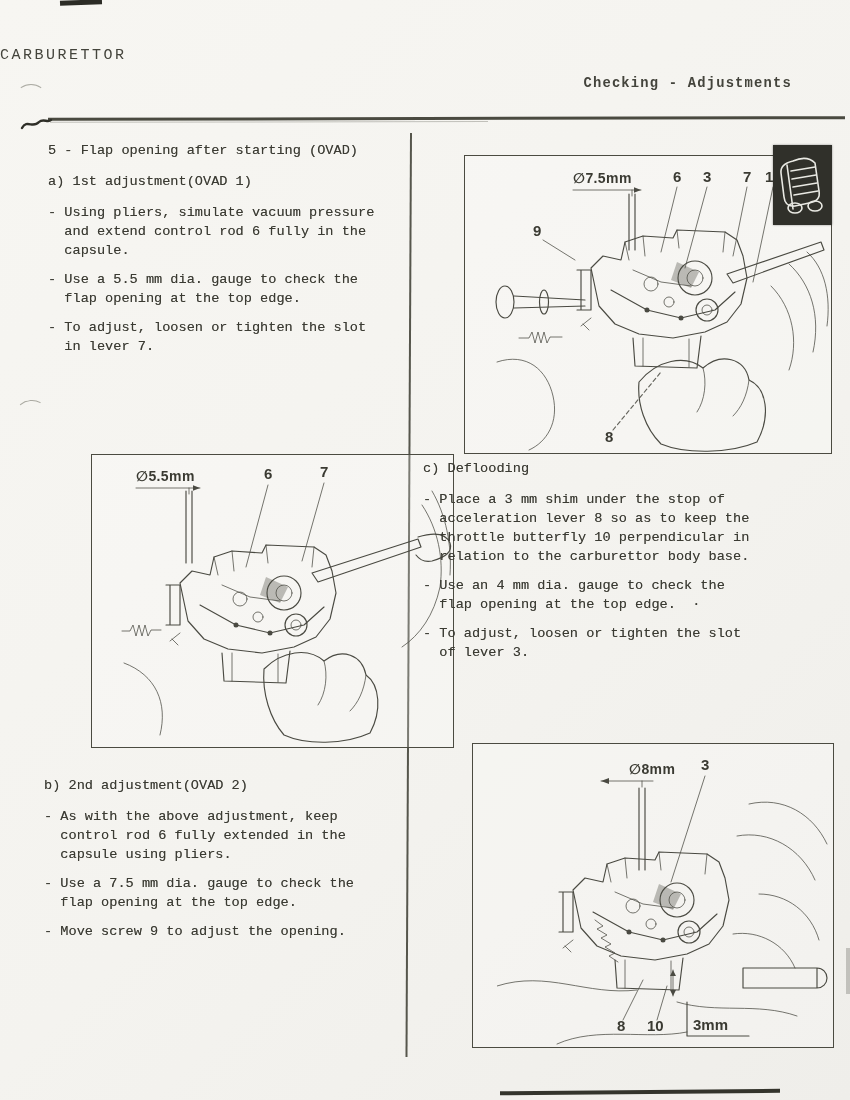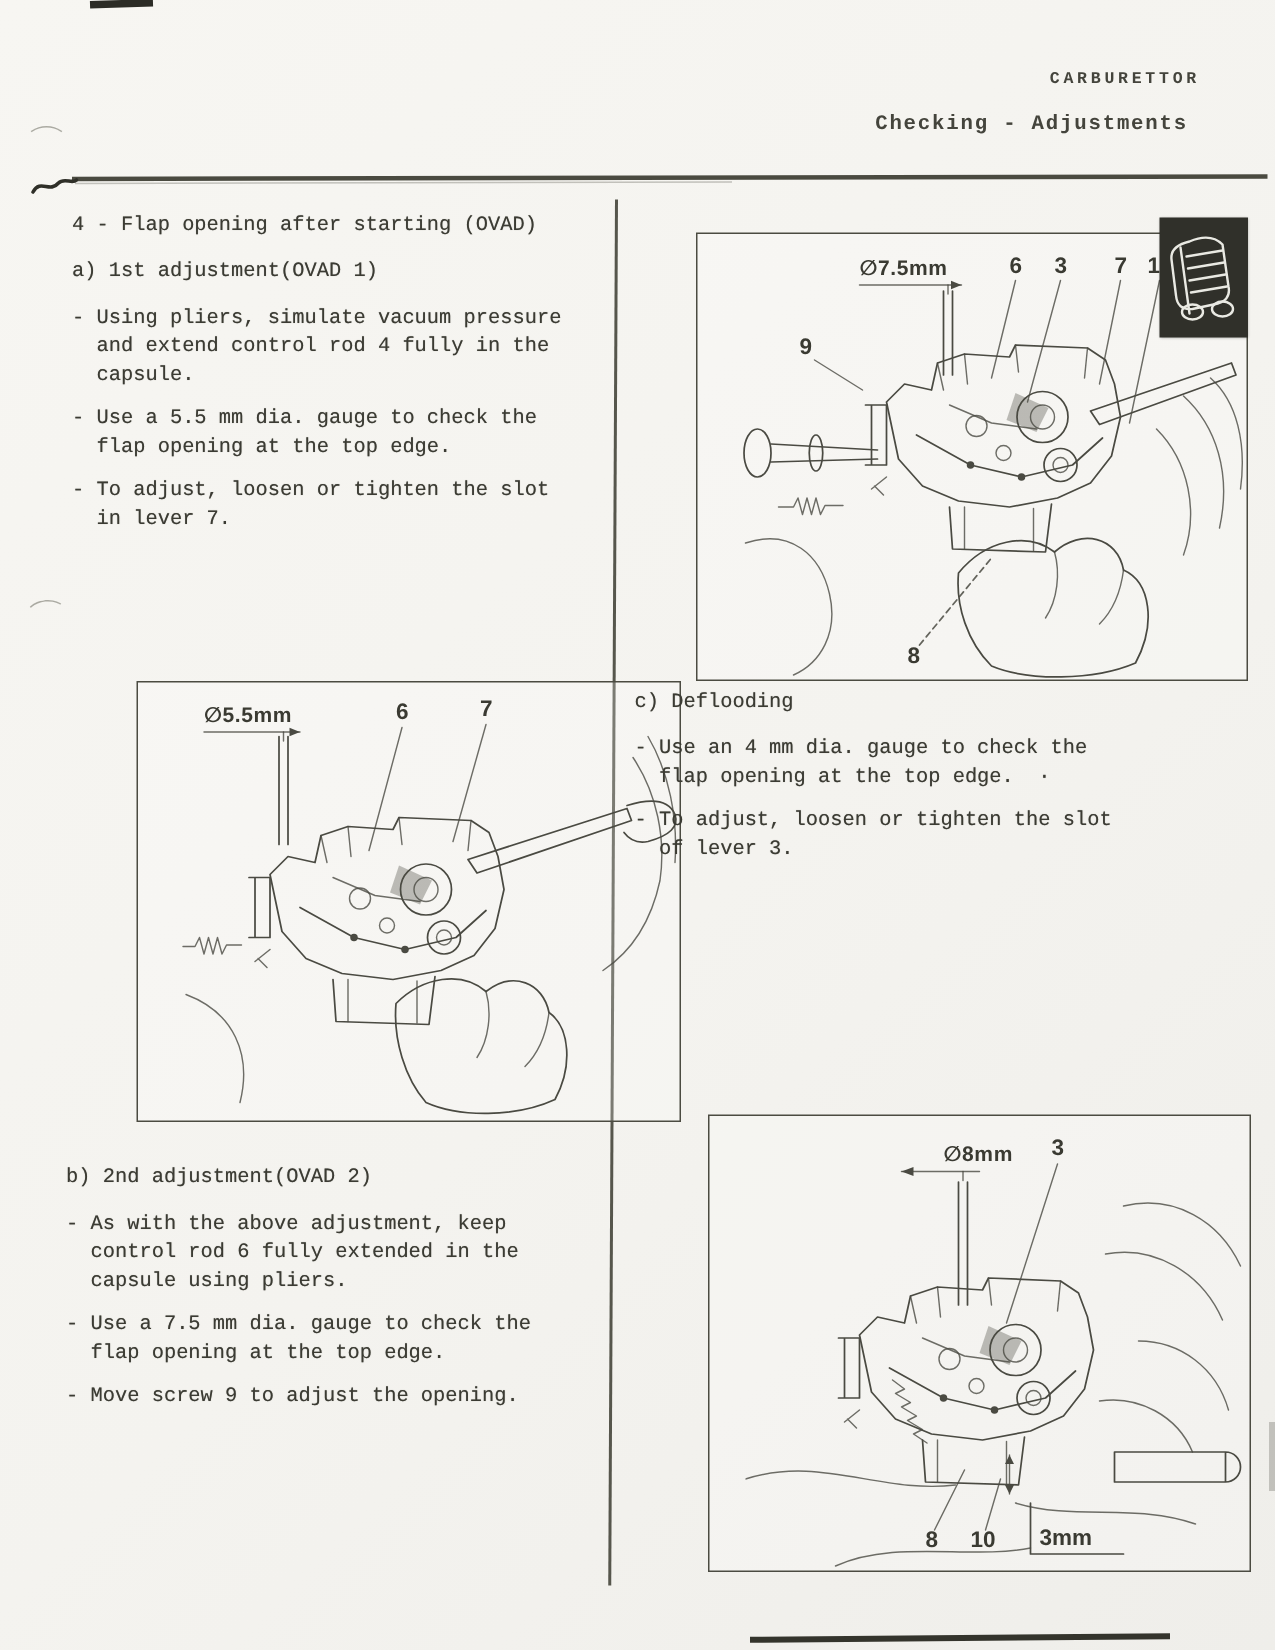--- a/index.html
+++ b/index.html
@@ -1,22 +1,22 @@
 <!DOCTYPE html>
 <html><head>
 <meta charset="utf-8">
 <style>
   html,body{margin:0;padding:0;background:#e9e9e6;}
   .page{position:relative;width:850px;height:1100px;margin:0 auto;overflow:hidden;
         background:linear-gradient(135deg,#f7f6f2 0%,#f4f3ef 55%,#efeeea 100%);
         font-family:"Liberation Mono","DejaVu Sans Mono",monospace;color:#3b3b33;}
 
   
-  .title{position:absolute;left:0;top:47px;width:800px;text-align:right;
-         font-size:11px;font-weight:bold;letter-spacing:2.5px;color:#44443c;}
+  .title{position:absolute;left:0;top:47px;width:800px;text-align:left;
+         font-size:15px;font-weight:normal;letter-spacing:2.5px;color:#44443c;}
   .subtitle{position:absolute;left:0;top:76px;width:792px;text-align:right;
          font-size:13.8px;font-weight:bold;letter-spacing:1.2px;color:#44443c;}
   .rule-top{position:absolute;left:48px;top:117px;width:797px;height:2.6px;
          background:#4a4a40;transform:rotate(-0.12deg);}
   .rule-top::after{content:"";position:absolute;left:2px;top:4px;width:55%;height:1px;
          background:rgba(74,74,64,.30);}
   .divider{position:absolute;left:410px;top:133px;width:1.7px;height:924px;
          background:#56564c;transform:rotate(0.28deg);transform-origin:top center;}
 
   
@@ -90,24 +90,24 @@
       </g>
     </defs>
   </svg>
 
   <div class="title">CARBURETTOR</div>
   <div class="subtitle">Checking - Adjustments</div>
   <div class="rule-top"></div>
   <div class="divider"></div>
 
   <section class="txt" id="blk-a">
-    <div class="h">4 - Flap opening after starting (OVAD)</div>
+    <div class="h">5 - Flap opening after starting (OVAD)</div>
     <div class="h">a) 1st adjustment(OVAD 1)</div>
     <p>- Using pliers, simulate vacuum pressure
-  and extend control rod 4 fully in the
+  and extend control rod 6 fully in the
   capsule.</p>
     <p>- Use a 5.5 mm dia. gauge to check the
   flap opening at the top edge.</p>
     <p>- To adjust, loosen or tighten the slot
   in lever 7.</p>
   </section>
 
   <figure class="fig" id="fig-ovad1">
     <svg viewBox="0 0 337 292">
       <use href="#carb-body" transform="translate(50,86)"></use>
@@ -189,20 +189,24 @@
       </g>
       <g>
         <path class="ln soft" d="M30,182 h10 l3,-6 3,11 3,-11 3,11 3,-11 3,11 3,-6 h12"></path>
         <path class="ln soft" d="M8,206 C38,196 58,214 64,240 C70,266 58,286 40,294"></path>
       </g>
     </svg>
   </figure>
 
   <section class="txt" id="blk-c">
     <div class="h">c) Deflooding</div>
+    <p>- Place a 3 mm shim under the stop of
+  acceleration lever 8 so as to keep the
+  throttle butterfly 10 perpendicular in
+  relation to the carburettor body base.</p>
     <p>- Use an 4 mm dia. gauge to check the
   flap opening at the top edge.  ·</p>
     <p>- To adjust, loosen or tighten the slot
   of lever 3.</p>
   </section>
 
   <figure class="fig" id="fig-deflood">
     <svg viewBox="0 0 336 303">
       <use href="#carb-body" transform="translate(62,104)"></use>
       <g>

